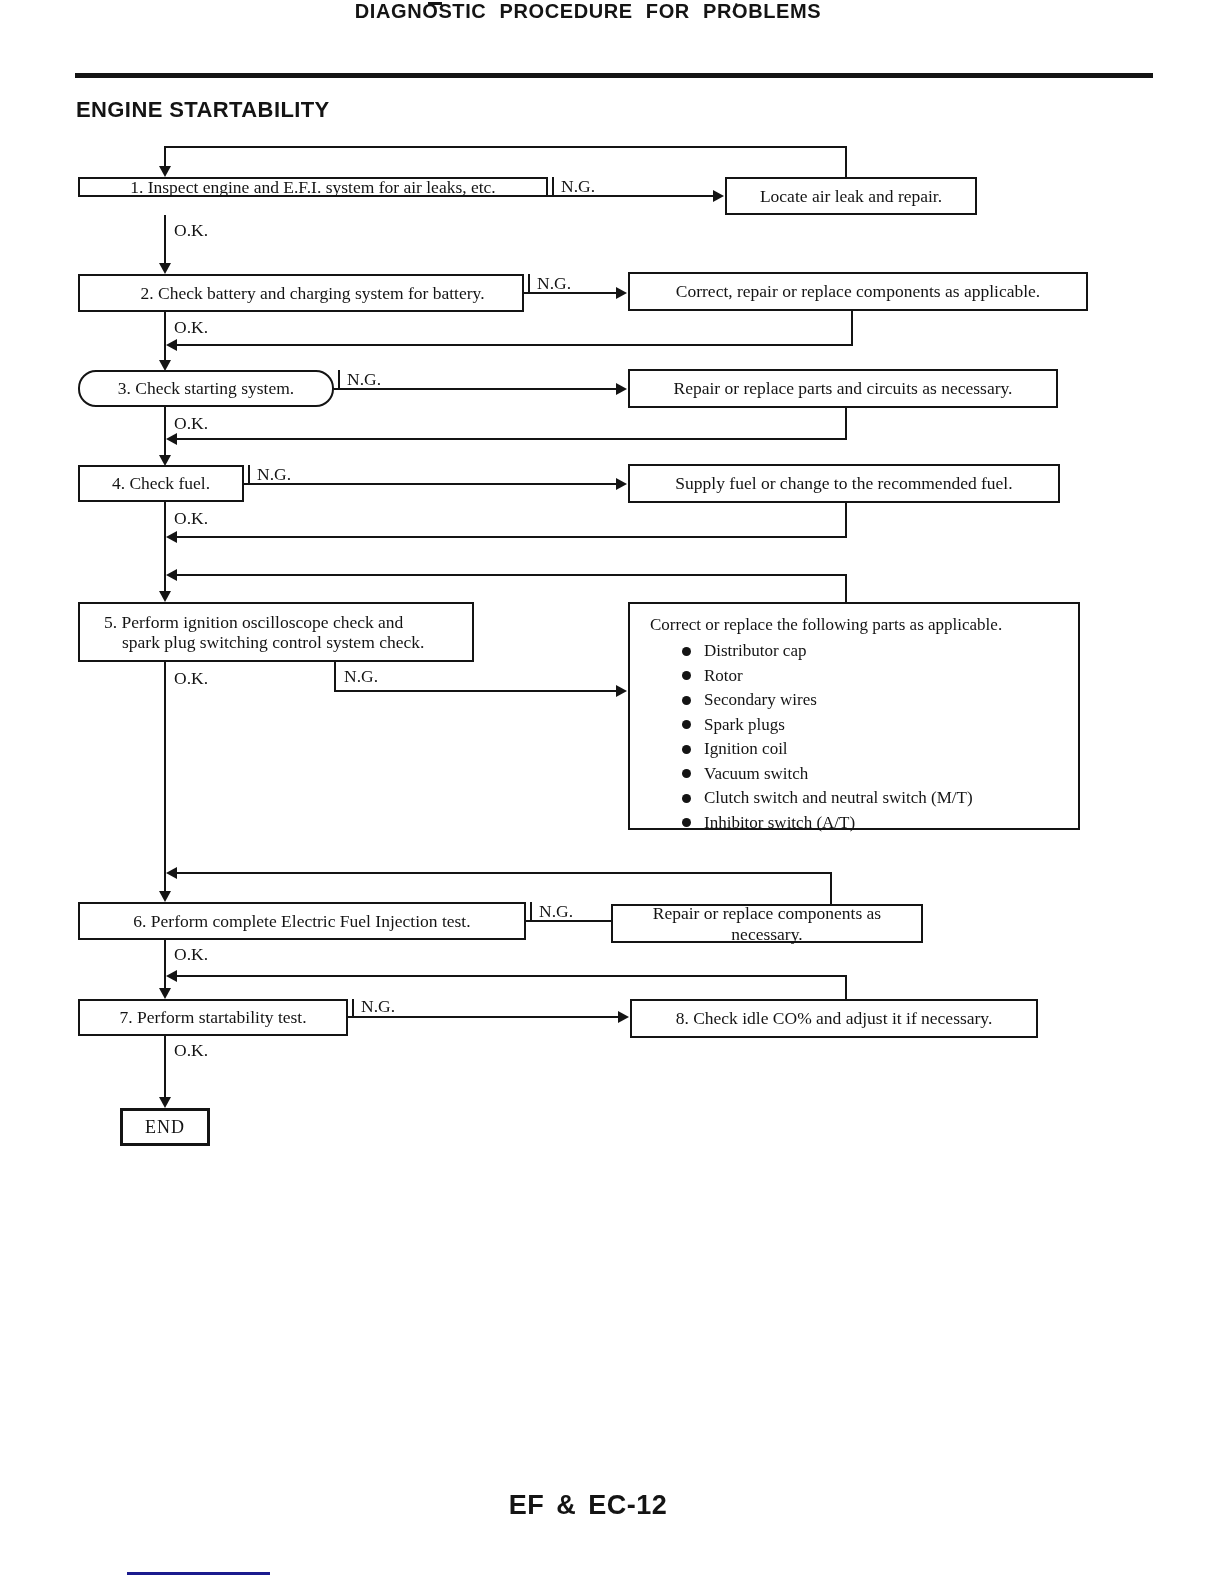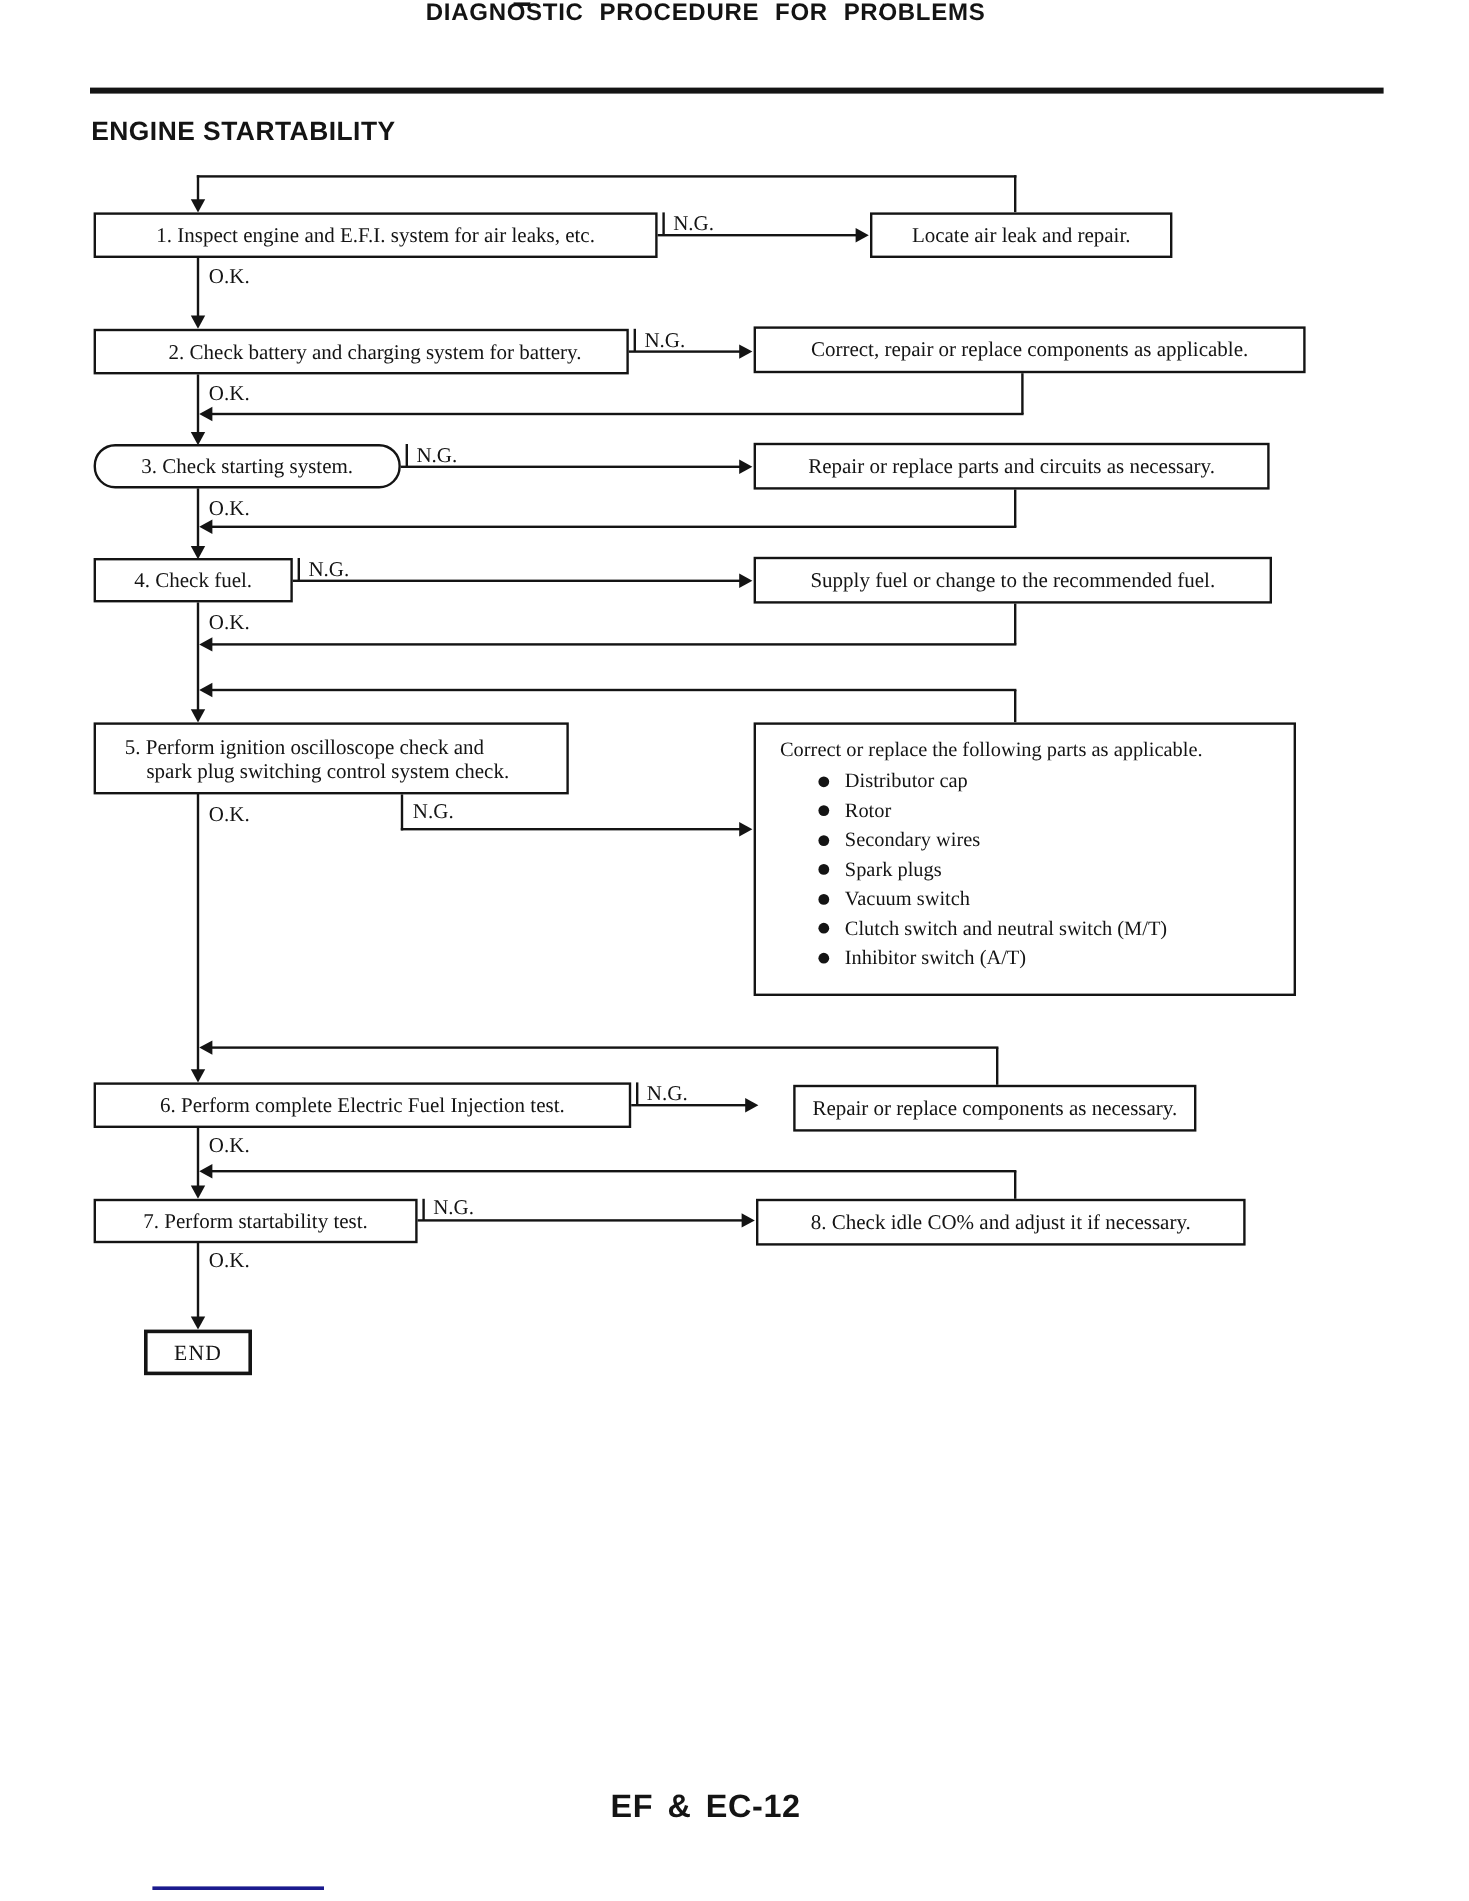--- a/index.html
+++ b/index.html
@@ -78,21 +78,21 @@
 
   <div class="doc-title">DIAGNOSTIC PROCEDURE FOR PROBLEMS</div>
   <div class="head-rule"></div>
   <div class="sec-heading">ENGINE STARTABILITY</div>
 
   <div class="hl" style="left:164px;top:146px;width:683px;"></div>
   <div class="vl" style="left:845px;top:146px;height:31px;"></div>
   <div class="vl" style="left:164px;top:146px;height:24px;"></div>
   <div class="ah ah-down" style="left:159px;top:166px;"></div>
 
-  <div class="fbox" style="left:78px;top:177px;width:470px;height:38px;">
+  <div class="fbox" style="left:78px;top:177px;width:470px;height:20px;">
     <span>1. Inspect engine and E.F.I. system for air leaks, etc.</span>
   </div>
   <div class="vl" style="left:552px;top:177px;height:19px;"></div>
   <div class="lbl" style="left:559px;top:178px;">N.G.</div>
   <div class="hl" style="left:548px;top:195px;width:166px;"></div>
   <div class="ah ah-right" style="left:713px;top:190px;"></div>
   <div class="fbox" style="left:725px;top:177px;width:252px;height:38px;">
     <span>Locate air leak and repair.</span>
   </div>
   <div class="lbl" style="left:172px;top:222px;">O.K.</div>
@@ -177,20 +177,24 @@
     <div class="bb-row">
         <span class="bb-dot"></span>
         <span>Secondary wires</span>
       </div>
     <div class="bb-row">
         <span class="bb-dot"></span>
         <span>Spark plugs</span>
       </div>
     <div class="bb-row">
         <span class="bb-dot"></span>
+        <span>Ignition coil</span>
+      </div>
+    <div class="bb-row">
+        <span class="bb-dot"></span>
         <span>Vacuum switch</span>
       </div>
     <div class="bb-row">
         <span class="bb-dot"></span>
         <span>Clutch switch and neutral switch (M/T)</span>
       </div>
     <div class="bb-row">
         <span class="bb-dot"></span>
         <span>Inhibitor switch (A/T)</span>
       </div>
@@ -202,21 +206,21 @@
   <div class="hl" style="left:176px;top:872px;width:656px;"></div>
   <div class="ah ah-left" style="left:166px;top:867px;"></div>
 
   <div class="fbox" style="left:78px;top:902px;width:448px;height:38px;">
     <span>6. Perform complete Electric Fuel Injection test.</span>
   </div>
   <div class="vl" style="left:530px;top:902px;height:19px;"></div>
   <div class="lbl" style="left:537px;top:903px;">N.G.</div>
   <div class="hl" style="left:526px;top:920px;width:96px;"></div>
   <div class="ah ah-right" style="left:621px;top:915px;"></div>
-  <div class="fbox" style="left:661px;top:904px;width:336px;height:39px;">
+  <div class="fbox" style="left:611px;top:904px;width:312px;height:39px;">
     <span>Repair or replace components as necessary.</span>
   </div>
   <div class="lbl" style="left:172px;top:946px;">O.K.</div>
   <div class="vl" style="left:845px;top:976px;height:24px;"></div>
   <div class="hl" style="left:176px;top:975px;width:671px;"></div>
   <div class="ah ah-left" style="left:166px;top:970px;"></div>
   <div class="vl" style="left:164px;top:940px;height:55px;"></div>
   <div class="ah ah-down" style="left:159px;top:988px;"></div>
 
   <div class="fbox" style="left:78px;top:999px;width:270px;height:37px;">

